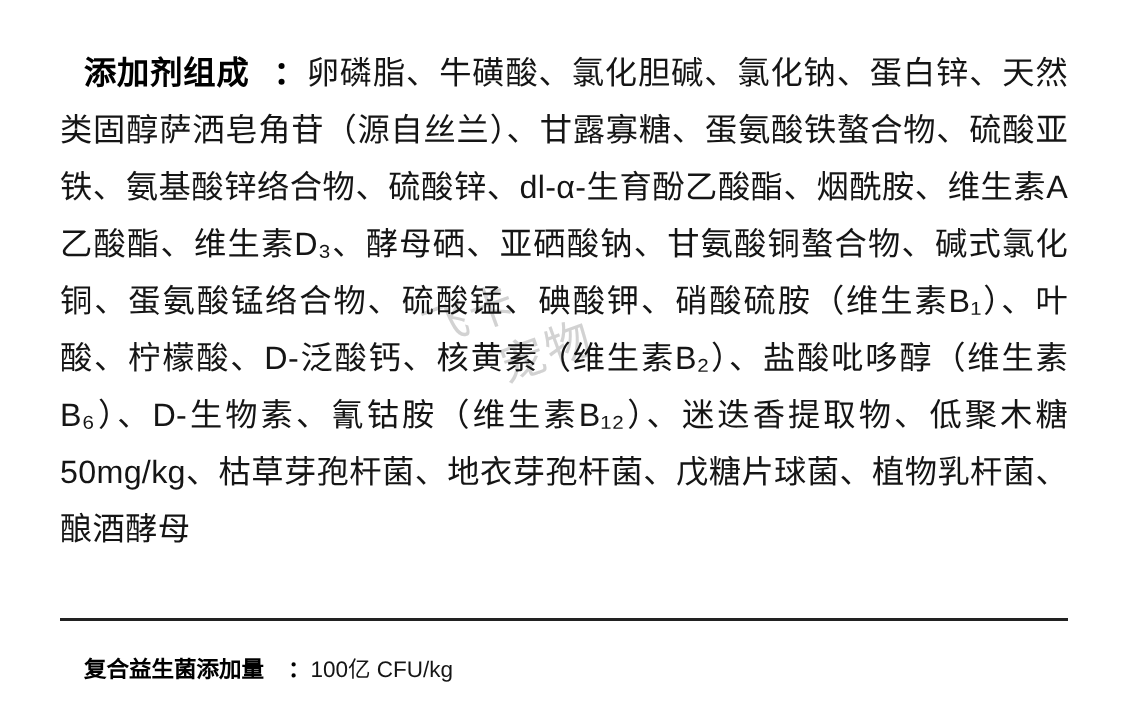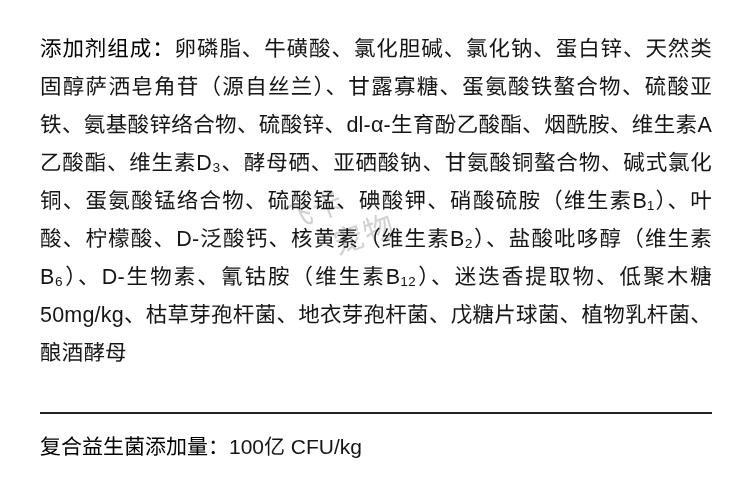--- a/index.html
+++ b/index.html
@@ -29,37 +29,38 @@
   .para {
     font-size: 21.5px;
     line-height: 38px;
     letter-spacing: 0.2px;
     text-align: justify;
     text-justify: inter-ideograph;
     margin: 0;
     color: #151515;
   }
   .label {
-    font-weight: normal;
+    font-weight: bold;
     color: #000000;
+    margin-left: 16px;
   }
   .divider {
     position: absolute;
     left: 40px;
     right: 38px;
     top: 412px;
     height: 2px;
     background: #222222;
     z-index: 2;
   }
   .probiotic-row {
     position: absolute;
     left: 40px;
     top: 430px;
-    font-size: 21px;
+    font-size: 15px;
     line-height: 34px;
     z-index: 2;
     white-space: nowrap;
   }
   .probiotic-value {
     font-weight: normal;
     color: #151515;
   }
   
   .watermark {

